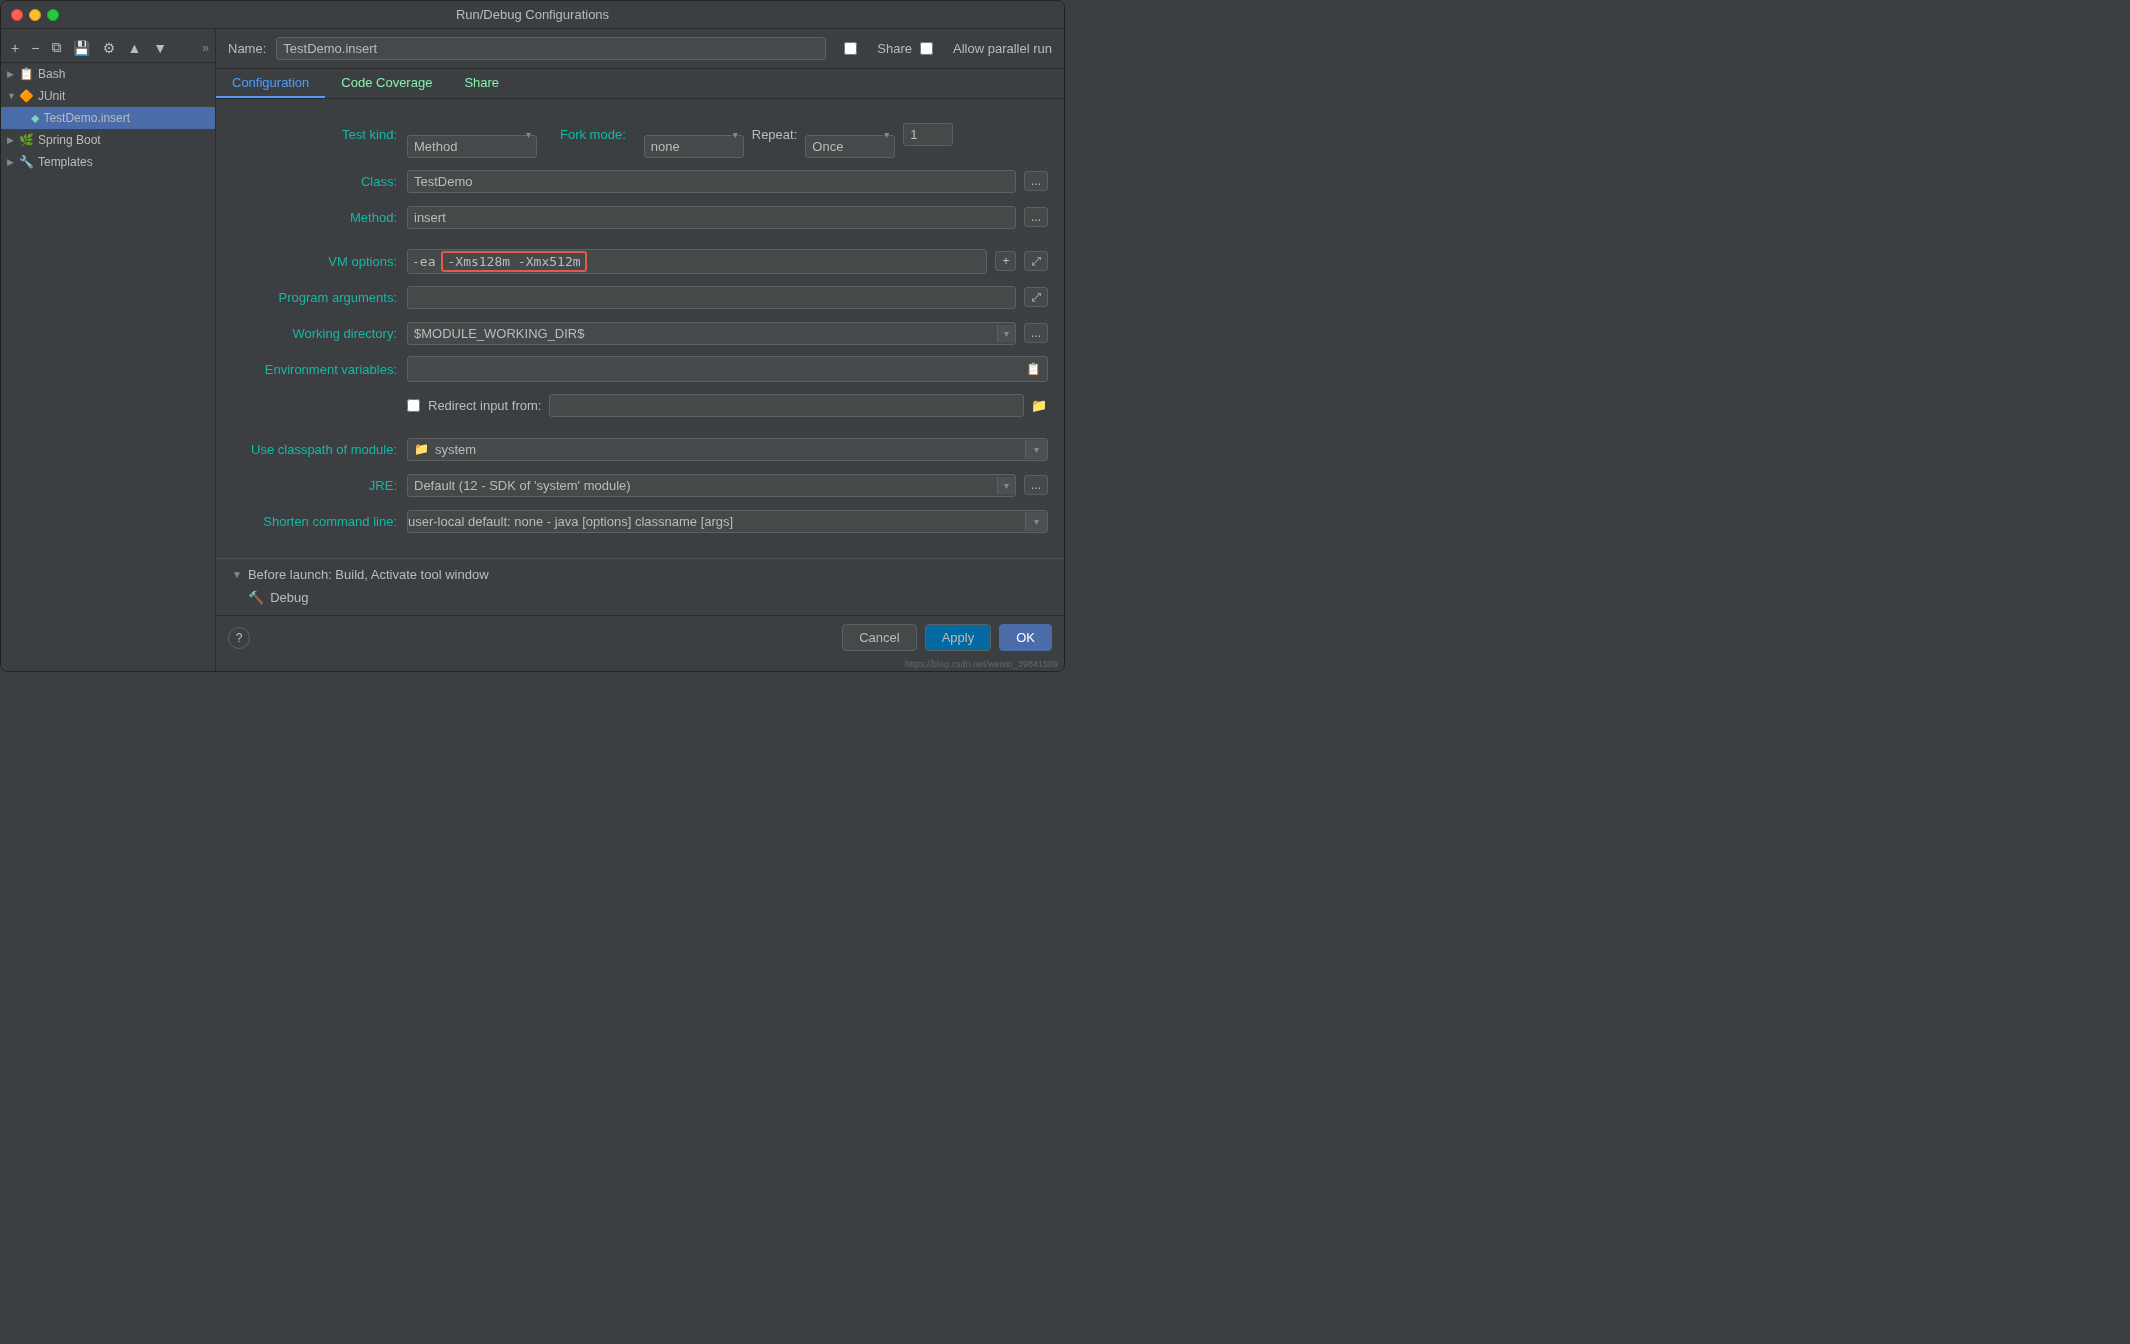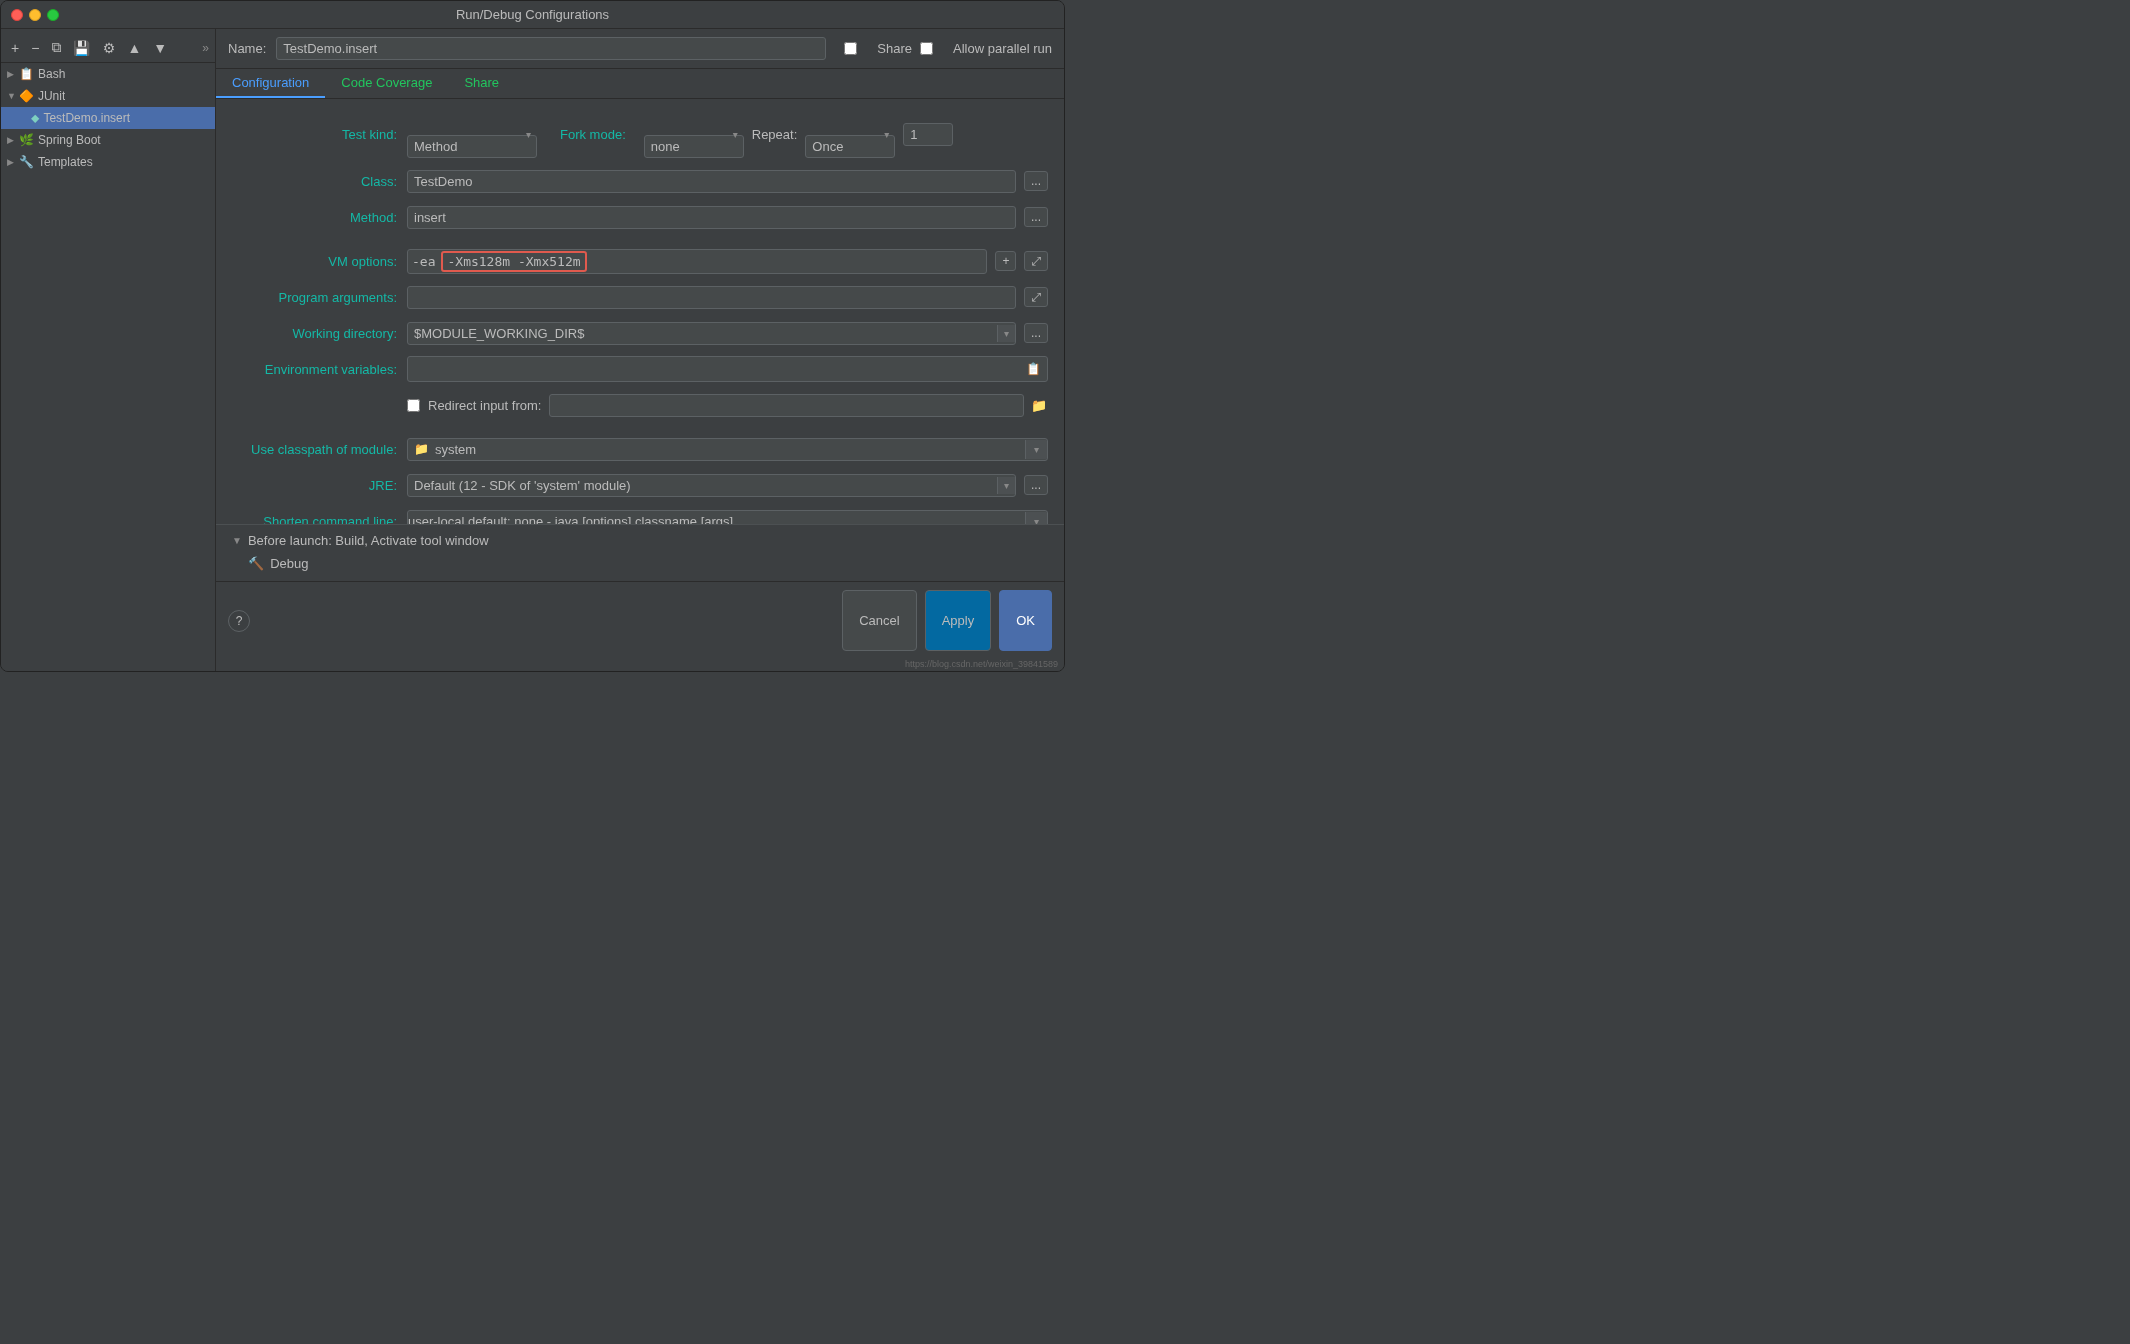--- a/index.html
+++ b/index.html
@@ -154,21 +154,21 @@
     .tabs {
       display: flex;
       border-bottom: 1px solid #2b2b2b;
       background: #3c3f41;
       flex-shrink: 0;
     }
     .tab {
       padding: 6px 16px;
       cursor: pointer;
       font-size: 13px;
-      color: #22c55e;
+      color: #86efac;
       border-bottom: 2px solid transparent;
     }
     .tab.active {
       color: #4a9eff;
       border-bottom: 2px solid #4a9eff;
     }
     
     .form-area {
       flex: 1;
       overflow-y: auto;
@@ -419,21 +419,21 @@
       width: 22px;
       height: 22px;
       display: flex;
       align-items: center;
       justify-content: center;
       color: #bbbbbb;
       cursor: pointer;
       font-size: 12px;
     }
     .action-btn {
-      padding: 22px 16px;
+      padding: 5px 16px;
       border-radius: 4px;
       font-size: 13px;
       cursor: pointer;
       border: 1px solid #5c6164;
     }
     .cancel-btn {
       background: #45494a;
       color: #bbbbbb;
     }
     .apply-btn {

